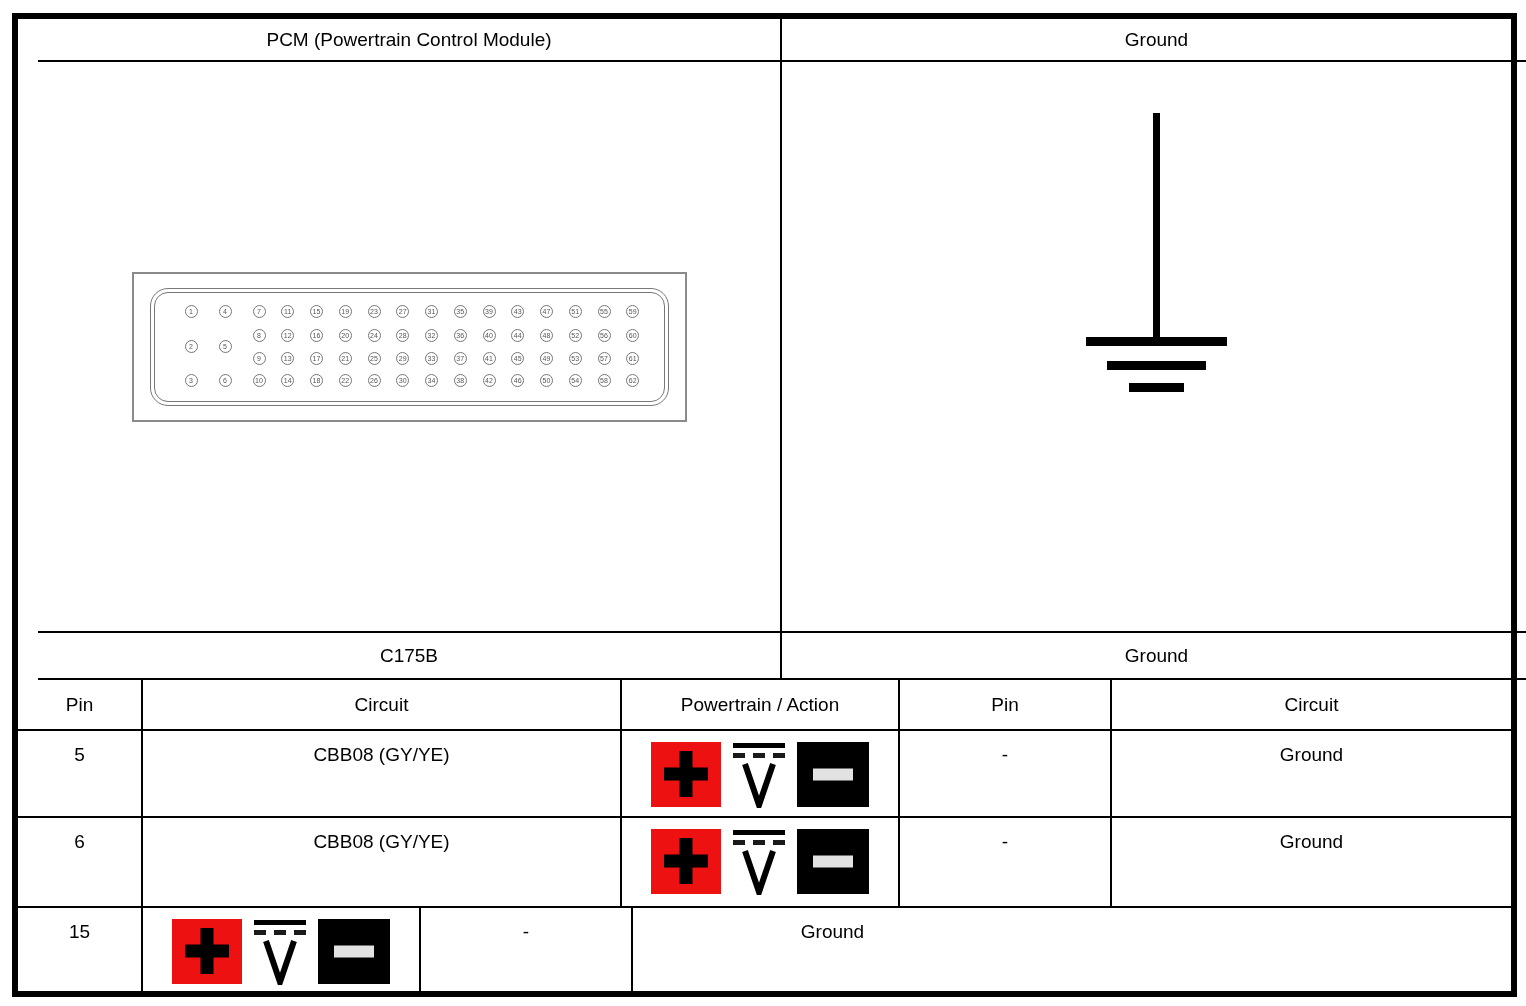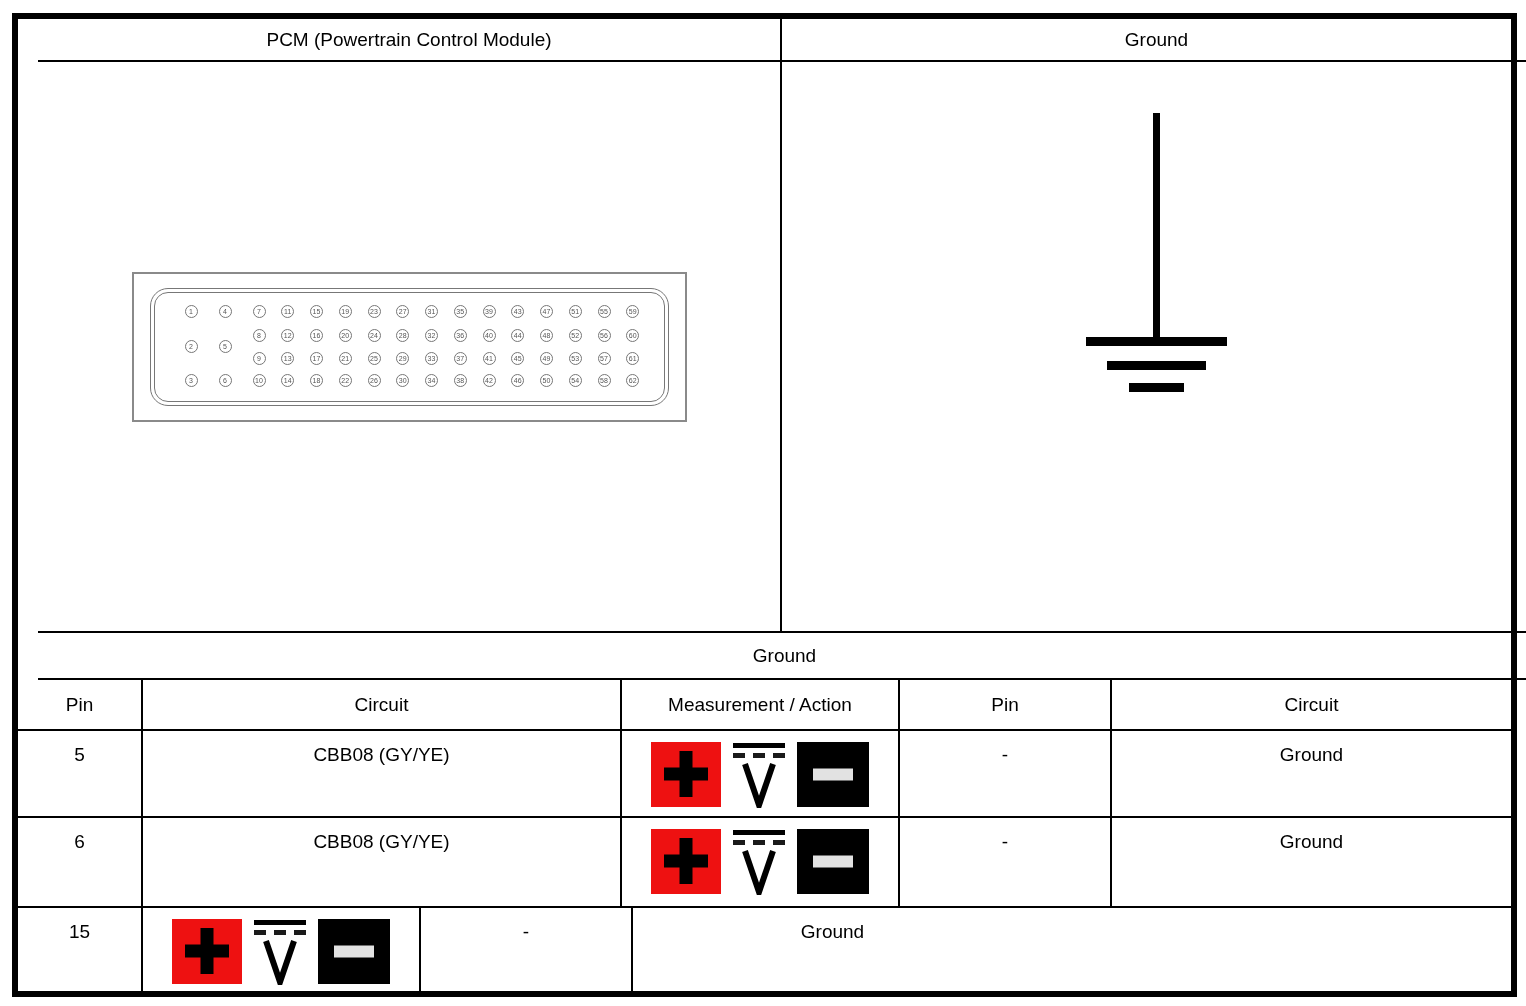--- a/index.html
+++ b/index.html
@@ -171,29 +171,32 @@
       <div class="ground-symbol">
         <div class="gs-stem"></div>
         <div class="gs-bar gs-b1"></div>
         <div class="gs-bar gs-b2"></div>
         <div class="gs-bar gs-b3"></div>
       </div>
     </div>
   </div>
 
   <div class="split row-c">
+    <div class="half-left center-txt">
+      <span>C175B</span>
+    </div>
     <div class="half-right center-txt">
       <span>Ground</span>
     </div>
   </div>
 
   <div class="thead">
     <div class="hcell c1">Pin</div>
     <div class="hcell c2">Circuit</div>
-    <div class="hcell c3">Measurement / Action</div>
+    <div class="hcell c3">Powertrain / Action</div>
     <div class="hcell c4">Pin</div>
     <div class="hcell c5">Circuit</div>
   </div>
 
   <div class="tbody" id="tbody">
       <div class="trow">
     <div class="tcell c1"><span class="cv">5</span></div>
     <div class="tcell c2"><span class="cv">CBB08 (GY/YE)</span></div>
     <div class="tcell c3">
       <div class="meas-icons">

